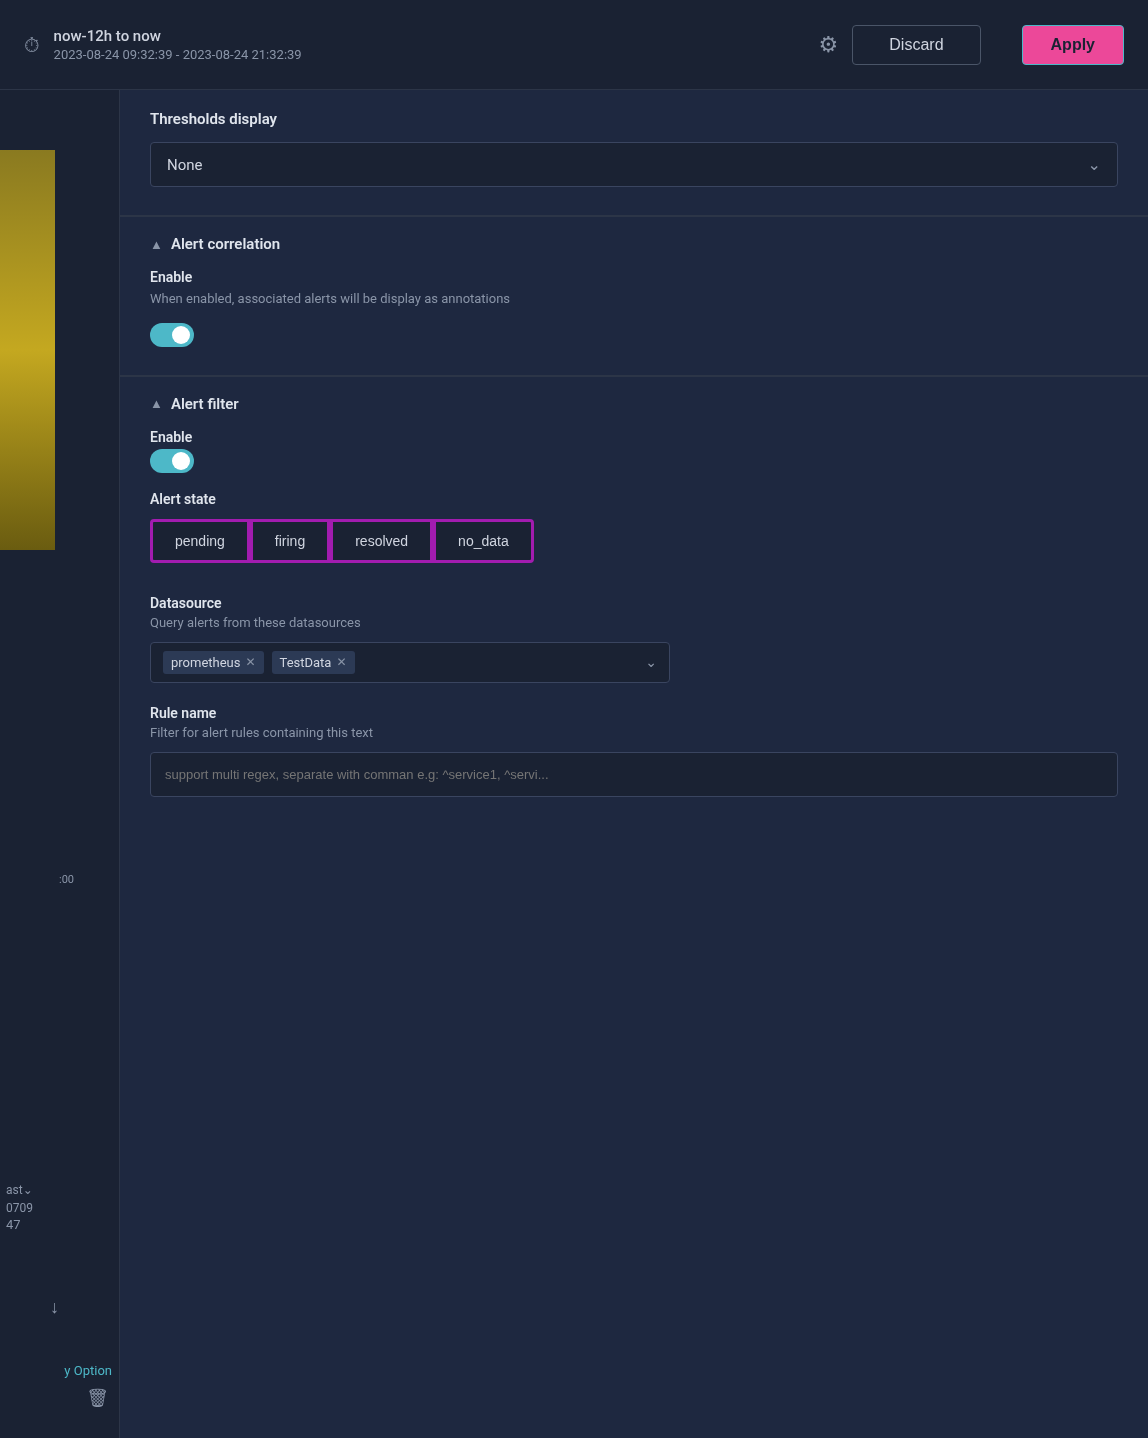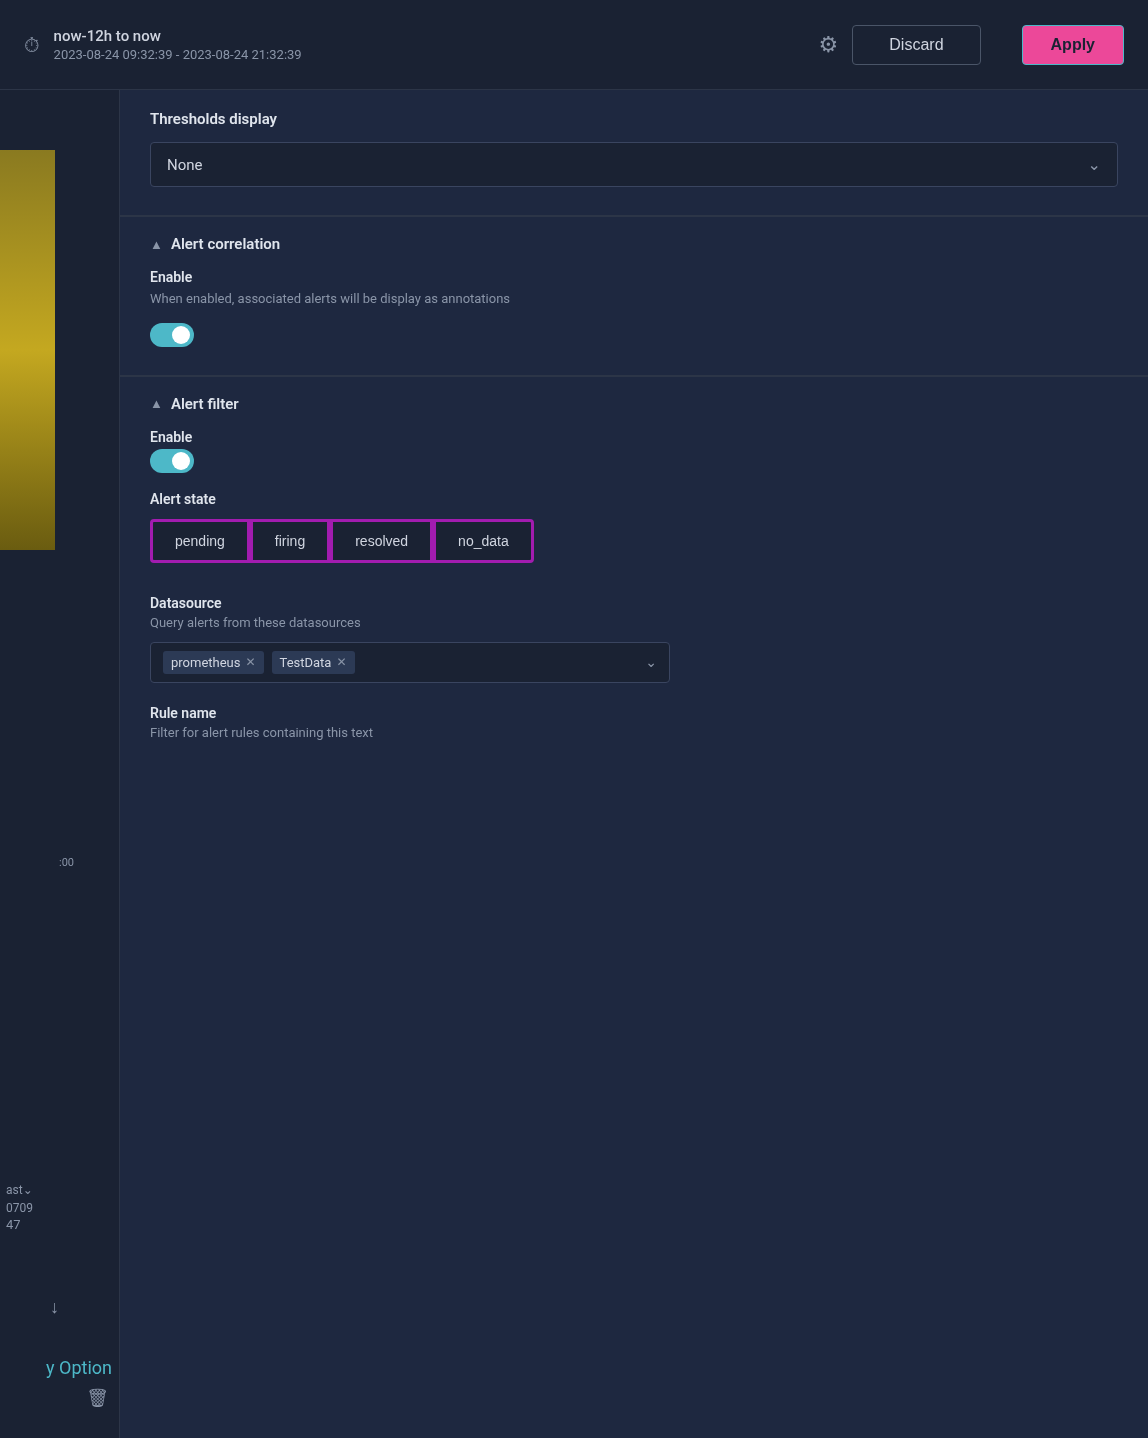--- a/index.html
+++ b/index.html
@@ -98,21 +98,21 @@
     .chart-color-bar {
       width: 55px;
       height: 400px;
       background: linear-gradient(to bottom, #8a7a20, #c4a820, #6a5c10);
       position: absolute;
       top: 60px;
       left: 0;
     }
     .left-label-00 {
       position: absolute;
-      bottom: 569px;
+      bottom: 552px;
       left: 55px;
       font-size: 11px;
       color: #8a95a8;
       padding-left: 4px;
     }
     .left-side-info {
       position: absolute;
       bottom: 200px;
       left: 0;
       width: 120px;
@@ -142,21 +142,21 @@
     .y-option-label {
       position: absolute;
       bottom: 60px;
       left: 0;
       width: 120px;
       text-align: right;
       padding-right: 8px;
     }
     .y-option-text {
       color: #4db8c8;
-      font-size: 18px;
+      font-size: 13px;
     }
     .delete-icon-container {
       position: absolute;
       bottom: 30px;
       right: 10px;
     }
 
     
     .right-panel {
       flex: 1;
@@ -457,16 +457,17 @@
         </div>
         <div class="tag">
           <span>TestData</span>
           <span class="tag-close">✕</span>
         </div>
         <span class="datasource-chevron">⌄</span>
       </div>
 
       <div class="rule-name-label">Rule name</div>
       <div class="rule-name-description">Filter for alert rules containing this text</div>
+      <input class="rule-name-input" type="text" placeholder="support multi regex, separate with comman e.g: ^service1, ^servi..." style="">
     </div>
 
   </div>
 </div>
 
 </body></html>

